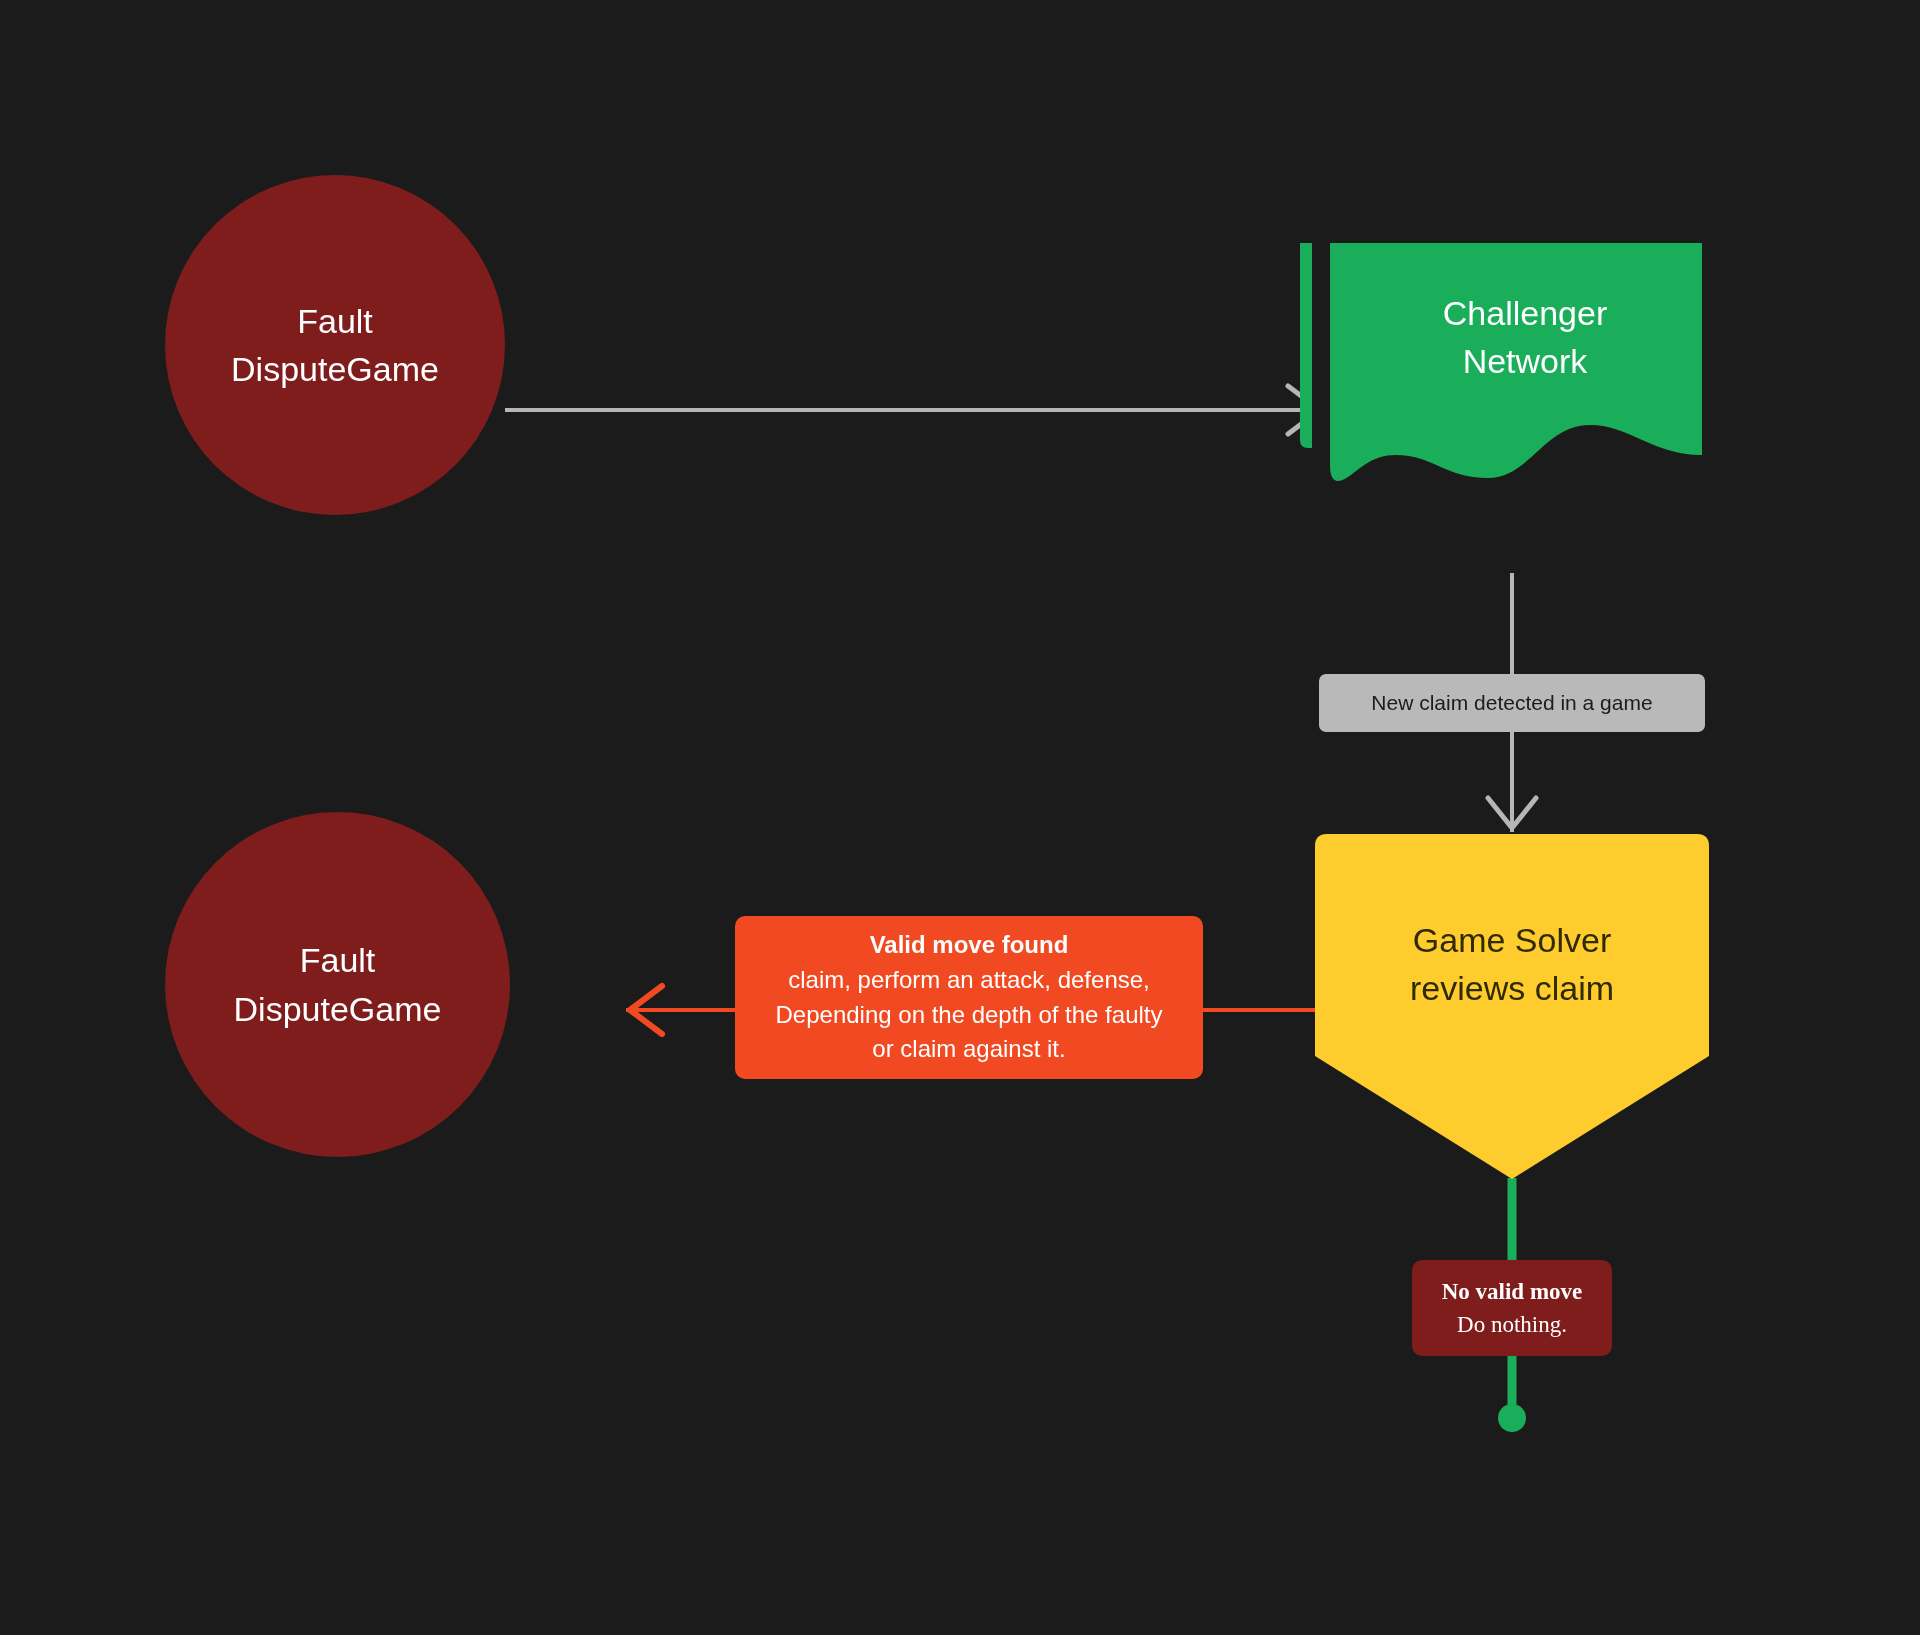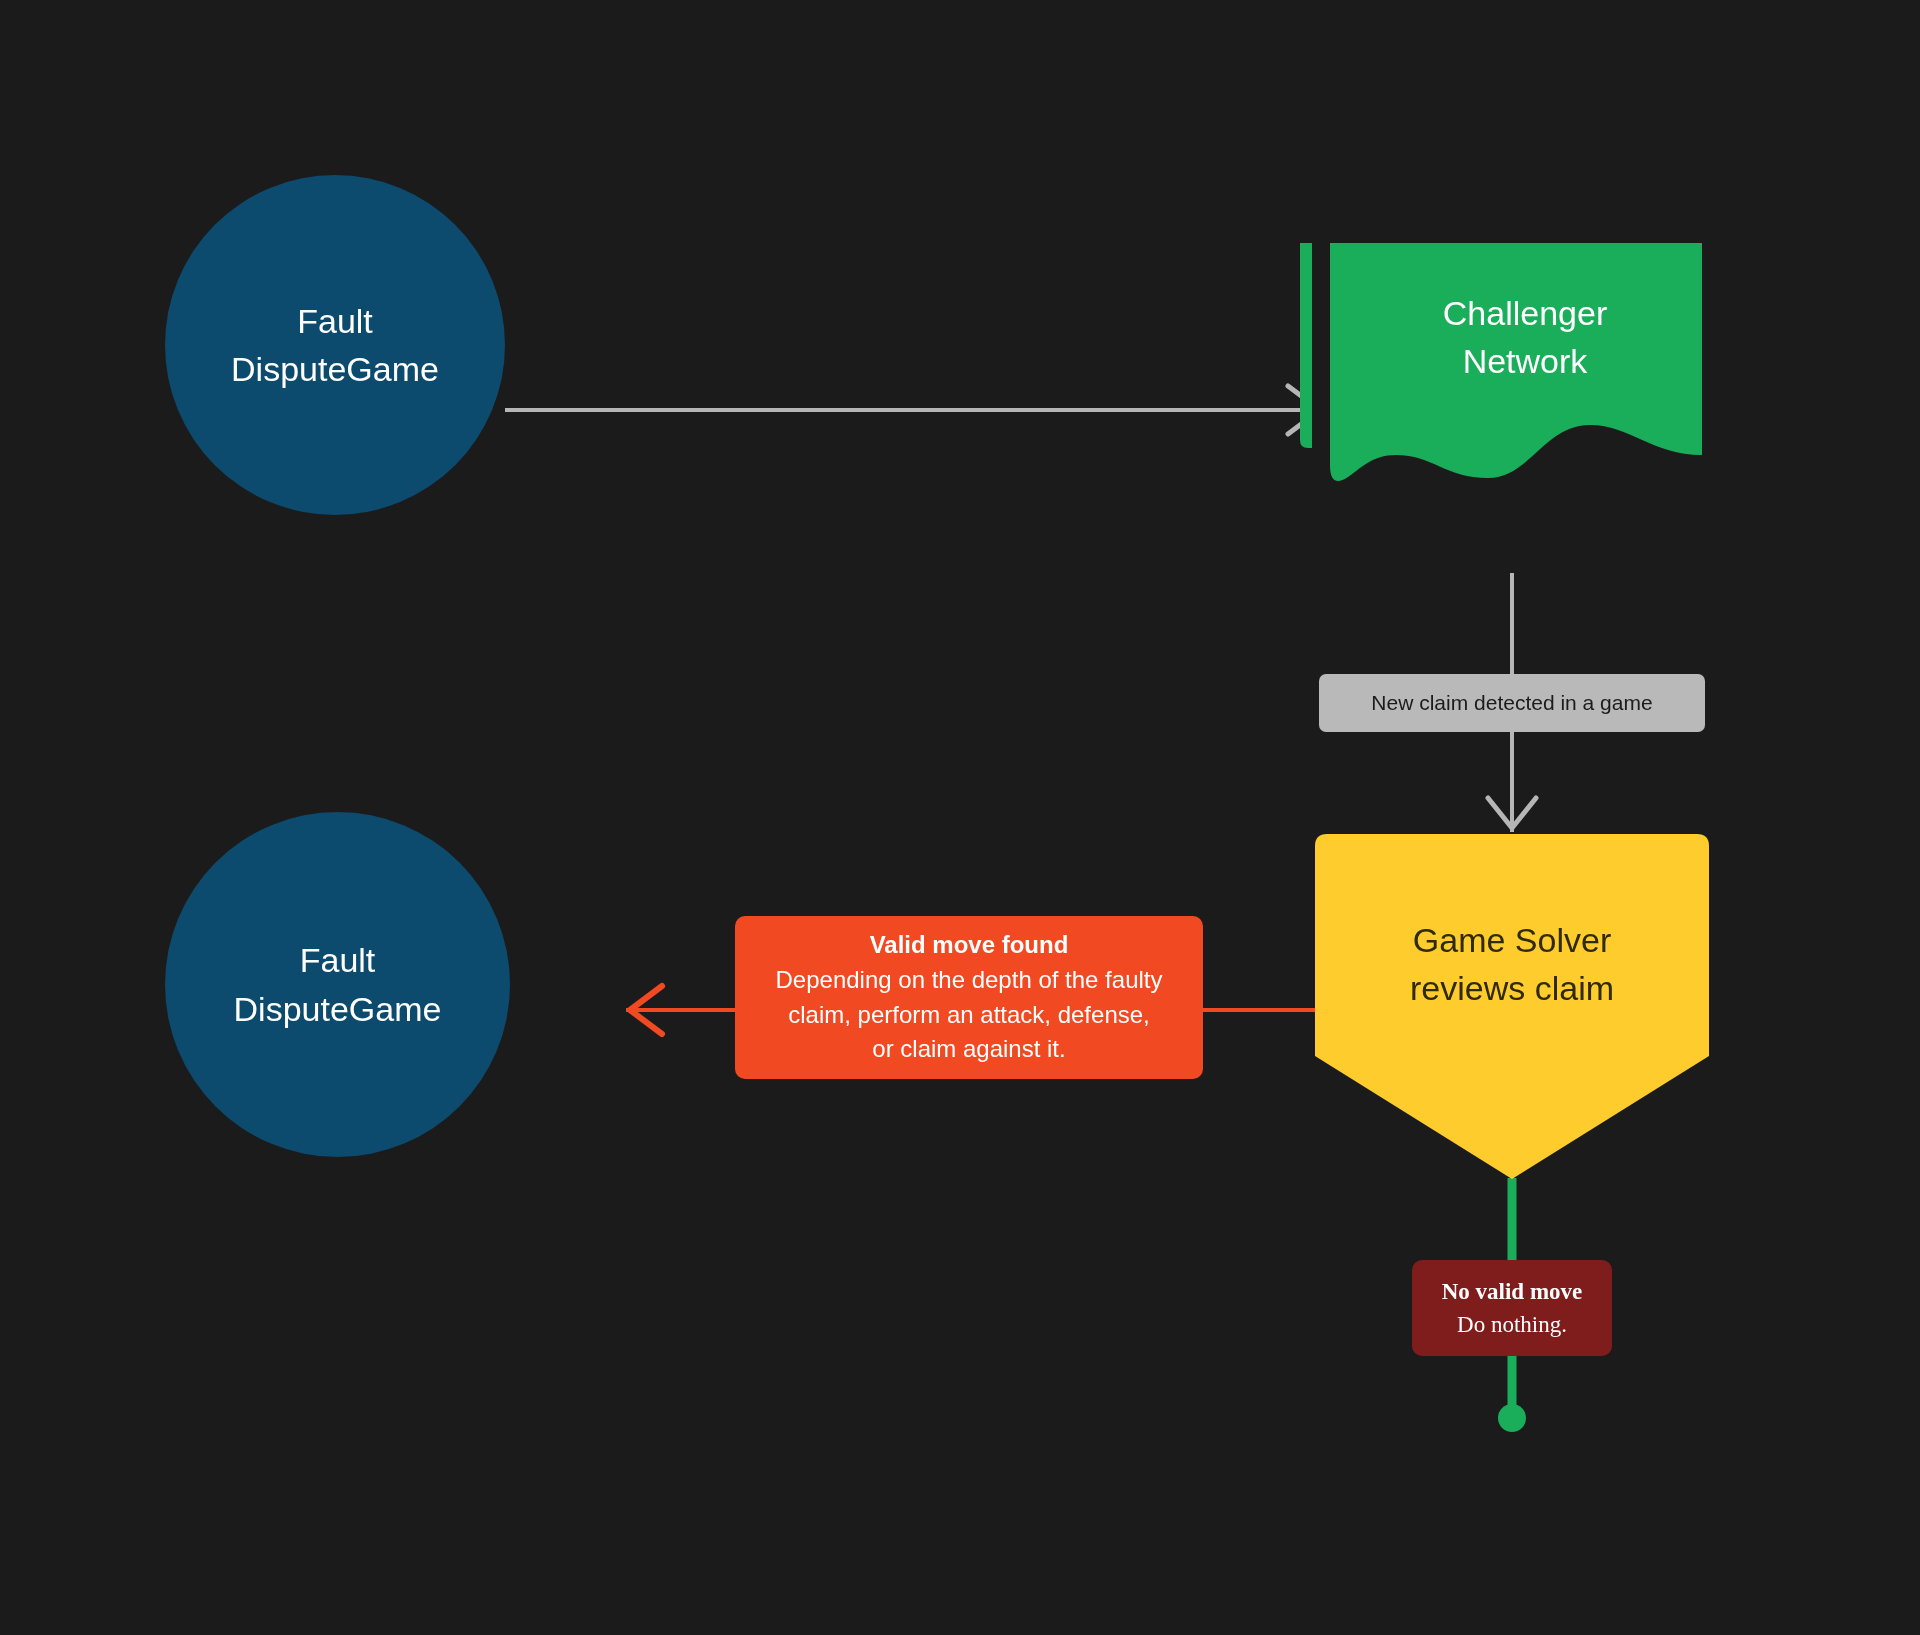--- a/index.html
+++ b/index.html
@@ -20,21 +20,21 @@
     left: 0; top: 0;
     width: 1920px;
     height: 1635px;
     pointer-events: none;
   }
 
   
   .node-circle {
     position: absolute;
     border-radius: 50%;
-    background: #0c4a6e;
+    background: #7f1d1d;
     display: flex;
     flex-direction: column;
     align-items: center;
     justify-content: center;
     color: #ffffff;
     font-size: 34px;
     line-height: 1.42;
     text-align: center;
   }
   .node-circle .ln { display: block; }
@@ -179,22 +179,22 @@
     <span class="ln">DisputeGame</span>
   </div>
 
 
   <div class="edge-label grey" style="left:1319px; top:674px; width:386px; height:58px;">
     <span class="ln">New claim detected in a game</span>
   </div>
 
   <div class="edge-label orange" style="left:735px; top:916px; width:468px; height:163px;">
     <span class="ln strong">Valid move found</span>
+    <span class="ln">claim, perform an attack, defense,</span>
     <span class="ln">Depending on the depth of the faulty</span>
-    <span class="ln">claim, perform an attack, defense,</span>
     <span class="ln">or claim against it.</span>
   </div>
 
   <div class="edge-label green" style="left:1412px; top:1260px; width:200px; height:96px;">
     <span class="ln strong">No valid move</span>
     <span class="ln">Do nothing.</span>
   </div>
 
 </div>
 

